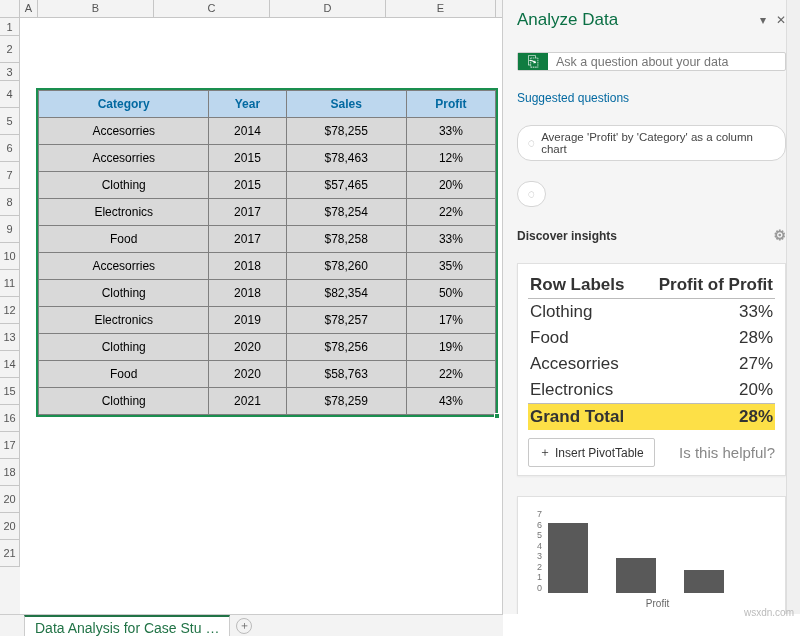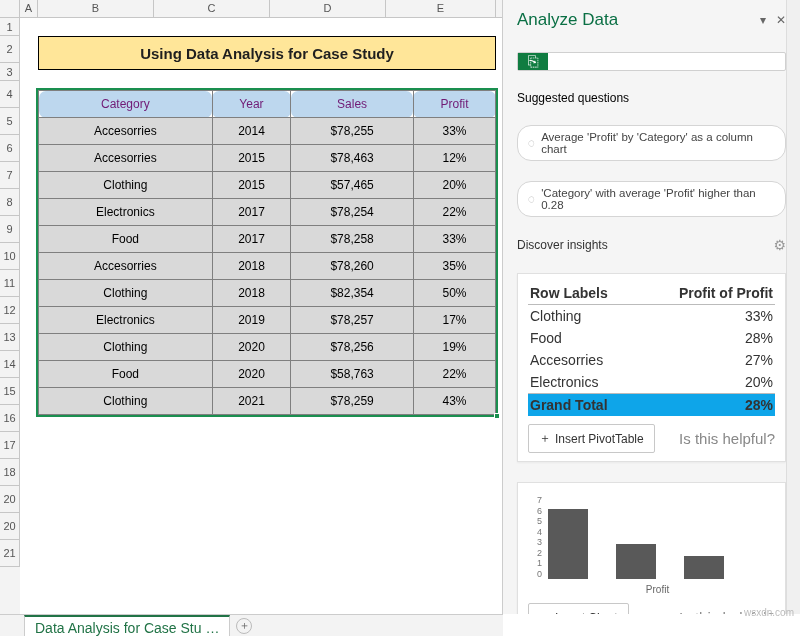--- a/index.html
+++ b/index.html
@@ -80,23 +80,22 @@
   }
   .data-table table { border-collapse: collapse; width: 100%; }
   .data-table th, .data-table td {
     border: 1px solid #7f7f7f;
     height: 27px;
     text-align: center;
     font-size: 12px;
   }
   .data-table th {
     background: #bdd7ee;
-    font-weight: normal;
-    color: #701a75;
-    border-radius: 7px;
+    font-weight: bold;
+    color: #0369a1;
   }
   .data-table td {
     background: #d9d9d9;
     color: #000;
   }
   .sel-handle {
     position:absolute; right:-4px; bottom:-4px;
     width:6px; height:6px; background:#1a8f4f; border:1px solid #fff;
   }
   
@@ -132,48 +131,48 @@
     background: #107c41;
     color: #fff;
     display: flex; align-items: center; justify-content: center;
     font-size: 14px;
   }
   .search-box input {
     flex:1; border:none; outline:none;
     font-size: 12.5px; padding: 0 8px; color:#888;
     background:transparent;
   }
-  .sect-title { font-size: 12px; color:#000000; }
-  .sect-title.insights { display:flex; justify-content:space-between; align-items:center; color:#333; font-weight:400;}
+  .sect-title { font-size: 12px; color:#0369a1; }
+  .sect-title.insights { display:flex; justify-content:space-between; align-items:flex-end; color:#333; font-weight:700;}
   .suggest-pill {
     background: #fff;
     border: 1px solid #d5d5d5;
     border-radius: 14px;
     padding: 5px 10px;
     font-size: 11.5px;
     color: #444;
     display: flex;
     align-items: center;
     gap: 6px;
     width: fit-content;
   }
   .bulb { color:#999; font-size:12px; }
   .card {
     background: #fff;
     border: 1px solid #e0e0e0;
     padding: 8px 10px;
     box-shadow: 0 1px 2px rgba(0,0,0,0.05);
   }
   .card-title { font-size: 12px; color:#333; margin-bottom:6px;}
-  .pvt { width:100%; border-collapse: collapse; font-size:14px;}
+  .pvt { width:100%; border-collapse: collapse; font-size:17px;}
   .pvt th { text-align:left; font-weight:bold; border-bottom:1px solid #bbb; padding:3px 2px;}
   .pvt th:last-child { text-align:right;}
   .pvt td { padding:3px 2px; border-bottom: none;}
   .pvt td:last-child { text-align:right;}
-  .pvt tr.grand td { font-weight:bold; border-top:1px solid #bbb; background:#0ea5e9;}
+  .pvt tr.grand td { font-weight:bold; border-top:1px solid #bbb; background:#fde047;}
   .card-foot { display:flex; justify-content:space-between; align-items:center; margin-top:8px;}
   .insert-btn {
     border:1px solid #c8c8c8; background:#fff;
     padding:5px 10px; font-size:12px; color:#333;
     display:flex; align-items:center; gap:4px;
     cursor:pointer; border-radius:2px;
   }
   .helpful { font-size:15px; color:#888; cursor:pointer;}
   .chart-area { height: 100px; position:relative; margin:4px 0 2px 0;}
   .bars { position:absolute; left:16px; right:4px; top:2px; bottom:16px; display:flex; align-items:flex-end; gap:28px; padding-left:4px;}
@@ -228,21 +227,20 @@
         <div class="rowhead">14</div>
         <div class="rowhead">15</div>
         <div class="rowhead">16</div>
         <div class="rowhead">17</div>
         <div class="rowhead">18</div>
         <div class="rowhead">20</div>
         <div class="rowhead">20</div>
         <div class="rowhead">21</div>
       </div>
       <div class="grid-area">
-        <div class="title-banner">Using Data Analysis for Case Study</div>
         <div class="data-table">
           <table>
             <thead>
                 <tr id="dthead">
                   <th>Category</th>
                   <th>Year</th>
                   <th>Sales</th>
                   <th>Profit</th>
                 </tr>
               </thead>
@@ -325,29 +323,29 @@
   <div class="pane">
     <div class="pane-header">
       <span>Analyze Data</span>
       <span class="icons">
         <span>▾</span>
         <span>✕</span>
       </span>
     </div>
     <div class="search-box">
       <div class="sicon">⎘</div>
+      <input type="text" placeholder="Ask a question about your data" style="">
     </div>
     <div class="sect-title">Suggested questions</div>
     <div class="suggest-pill">
       <span class="bulb">◌</span>
       <span>Average 'Profit' by 'Category' as a column chart</span>
     </div>
     <div class="suggest-pill">
       <span class="bulb">◌</span>
-      <span>'Category' with average 'Profit' higher than 0.28</span>
     </div>
     <div class="sect-title insights">
       <span>Discover insights</span>
       <span class="gear">⚙</span>
     </div>
 
     <div class="card">
       <table class="pvt">
         <thead>
             <tr>

